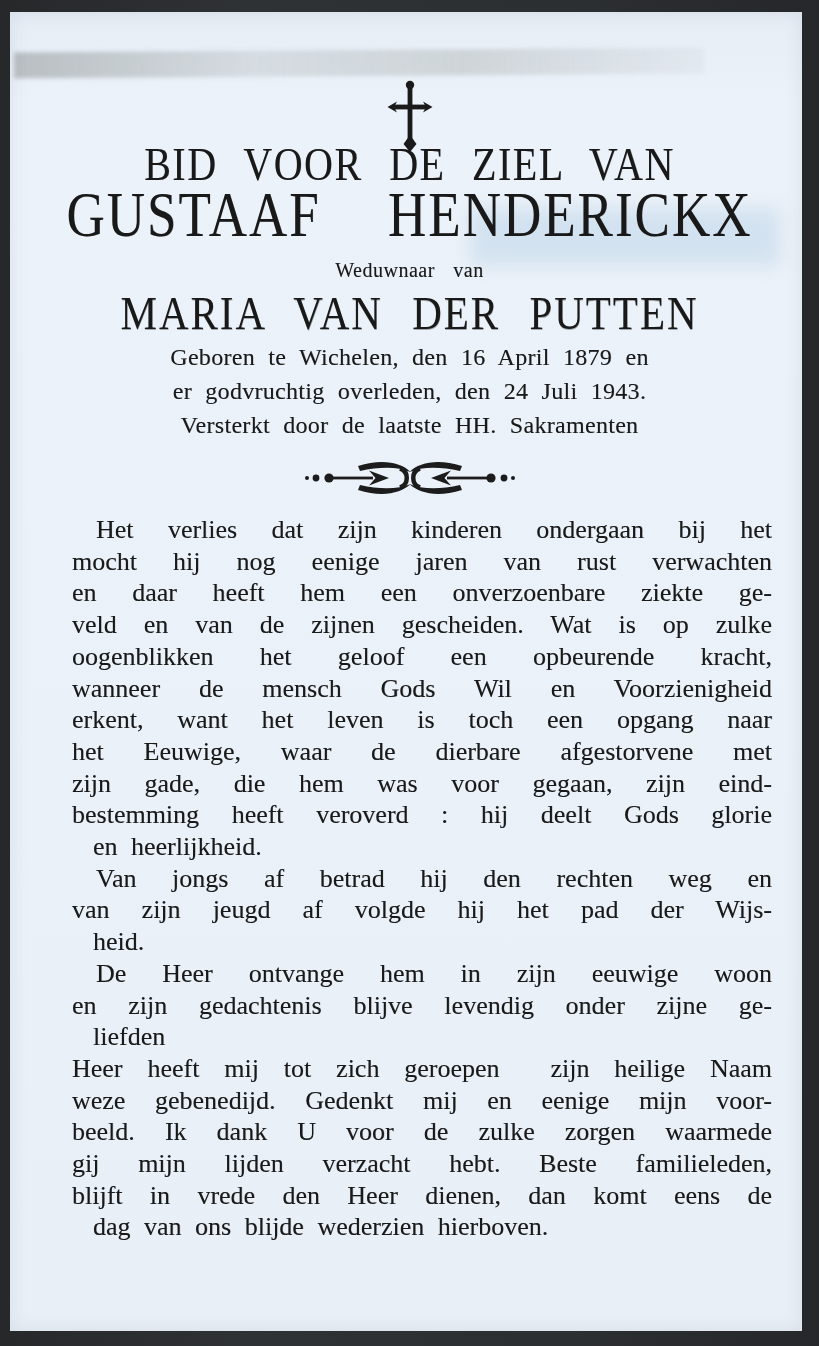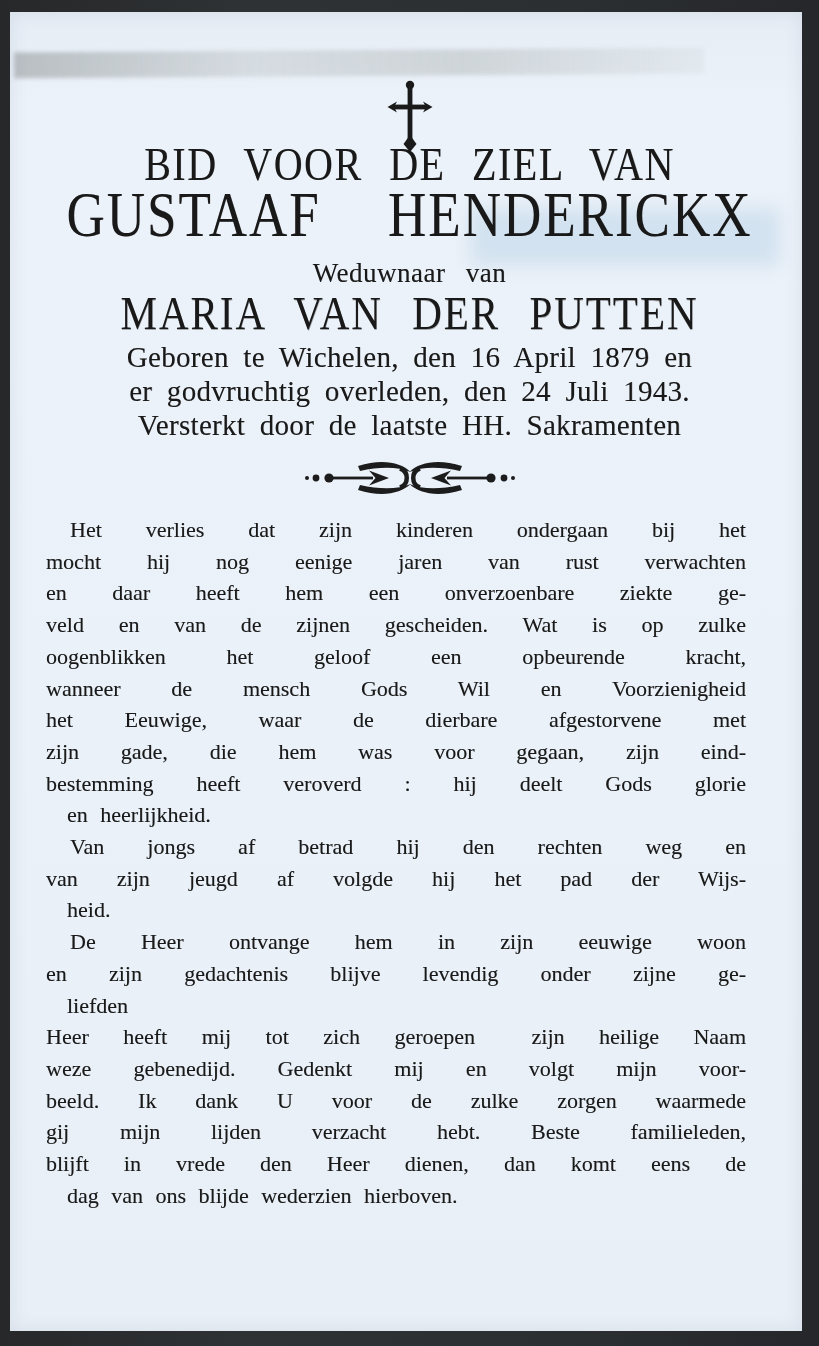--- a/index.html
+++ b/index.html
@@ -40,32 +40,32 @@
   .pray{
     top:141px;font-size:40px;line-height:1;
     letter-spacing:1.5px;word-spacing:15px;
     transform:scaleY(1.18);transform-origin:50% 0;
   }
   .name{
     top:184px;font-size:53px;line-height:1;
     letter-spacing:2px;word-spacing:52px;
     transform:scaleY(1.18);transform-origin:50% 0;
   }
-  .relation{top:260px;font-size:27px;line-height:1;word-spacing:13px;letter-spacing:.5px;}
+  .relation{top:260px;font-size:20px;line-height:1;word-spacing:13px;letter-spacing:.5px;}
   .spouse{
     top:290px;font-size:41px;line-height:1;
     letter-spacing:2px;word-spacing:17px;
     transform:scaleY(1.15);transform-origin:50% 0;
   }
-  .vitals{top:340px;font-size:29px;line-height:34px;word-spacing:7px;letter-spacing:.3px;}
+  .vitals{top:340px;font-size:24px;line-height:34px;word-spacing:7px;letter-spacing:.3px;}
   .ornament-wrap{top:458px;}
 
   .bodytext{
-    position:absolute;left:46px;top:514px;width:700px;
-    font-size:22px;line-height:31.7px;
+    position:absolute;left:72px;top:514px;width:700px;
+    font-size:26px;line-height:31.7px;
   }
   .bl{
     text-align:justify;
     text-align-last:justify;
     white-space:normal;
   }
   .bl.pfirst{text-indent:24px;}
   .bl.plast{text-align-last:left;word-spacing:7px;margin-left:21px;}
   svg{display:inline-block;vertical-align:top;}
 </style>
@@ -117,30 +117,31 @@
     </svg>
   </div>
 
   <div class="bodytext ink">
     <div class="bl pfirst">Het verlies dat zijn kinderen ondergaan bij het</div>
     <div class="bl">mocht hij nog eenige jaren van rust verwachten</div>
     <div class="bl">en daar heeft hem een onverzoenbare ziekte ge-</div>
     <div class="bl">veld en van de zijnen gescheiden. Wat is op zulke</div>
     <div class="bl">oogenblikken het geloof een opbeurende kracht,</div>
     <div class="bl">wanneer de mensch Gods Wil en Voorzienigheid</div>
+    <div class="bl">erkent, want het leven is toch een opgang naar</div>
     <div class="bl">het Eeuwige, waar de dierbare afgestorvene met</div>
     <div class="bl">zijn gade, die hem was voor gegaan, zijn eind-</div>
     <div class="bl">bestemming heeft veroverd : hij deelt Gods glorie</div>
     <div class="bl plast">en heerlijkheid.</div>
     <div class="bl pfirst">Van jongs af betrad hij den rechten weg en</div>
     <div class="bl">van zijn jeugd af volgde hij het pad der Wijs-</div>
     <div class="bl plast">heid.</div>
     <div class="bl pfirst">De Heer ontvange hem in zijn eeuwige woon</div>
     <div class="bl">en zijn gedachtenis blijve levendig onder zijne ge-</div>
     <div class="bl plast">liefden</div>
     <div class="bl">Heer heeft mij tot zich geroepen  zijn heilige Naam</div>
-    <div class="bl">weze gebenedijd. Gedenkt mij en volgt mijn voor-</div>
+    <div class="bl">weze gebenedijd. Gedenkt mij en eenige mijn voor-</div>
     <div class="bl">beeld. Ik dank U voor de zulke zorgen waarmede</div>
     <div class="bl">gij mijn lijden verzacht hebt. Beste familieleden,</div>
     <div class="bl">blijft in vrede den Heer dienen, dan komt eens de</div>
     <div class="bl plast">dag van ons blijde wederzien hierboven.</div>
   </div>
 </div>
 
 </body></html>

